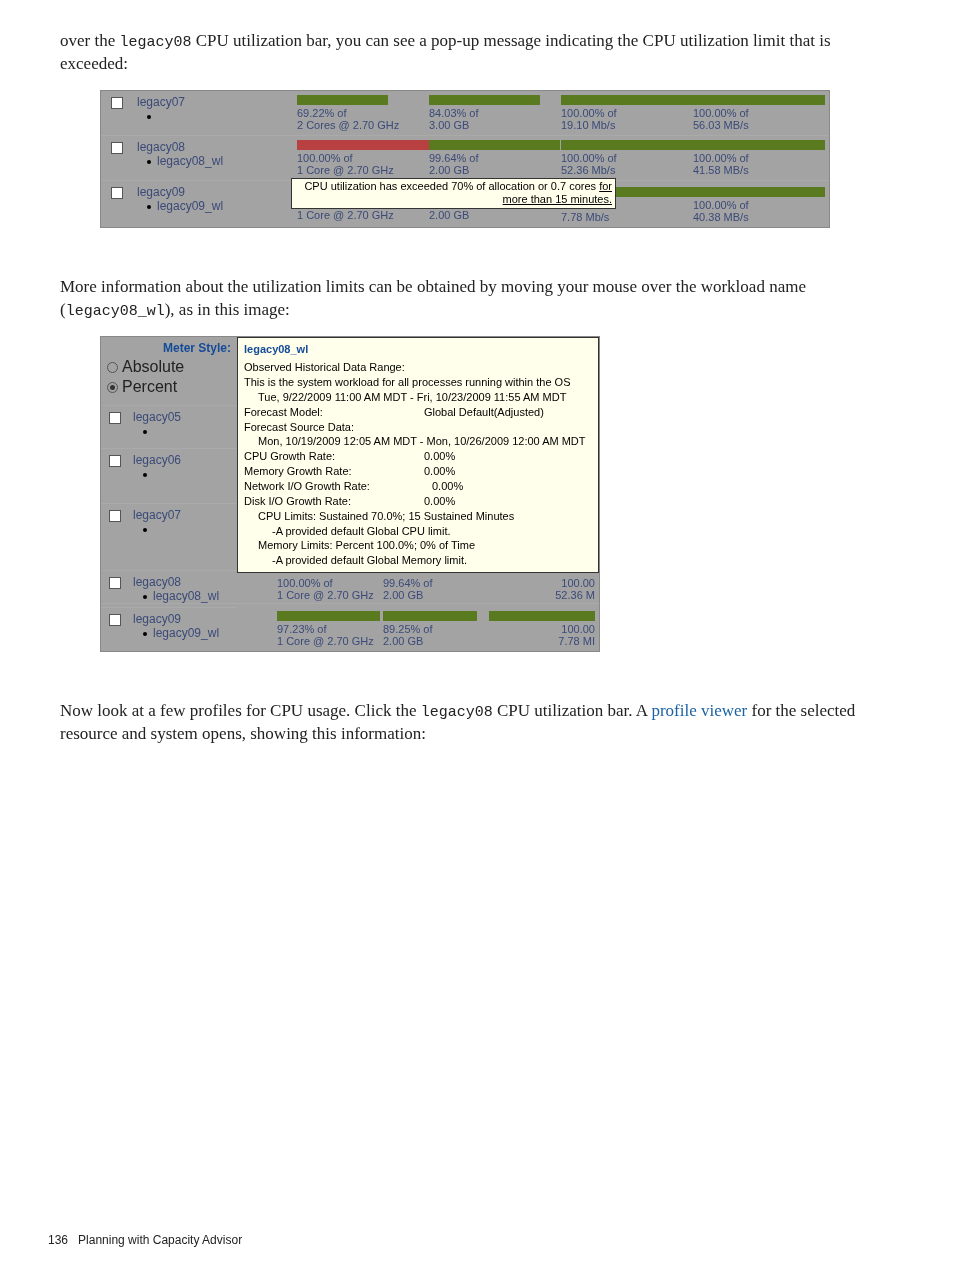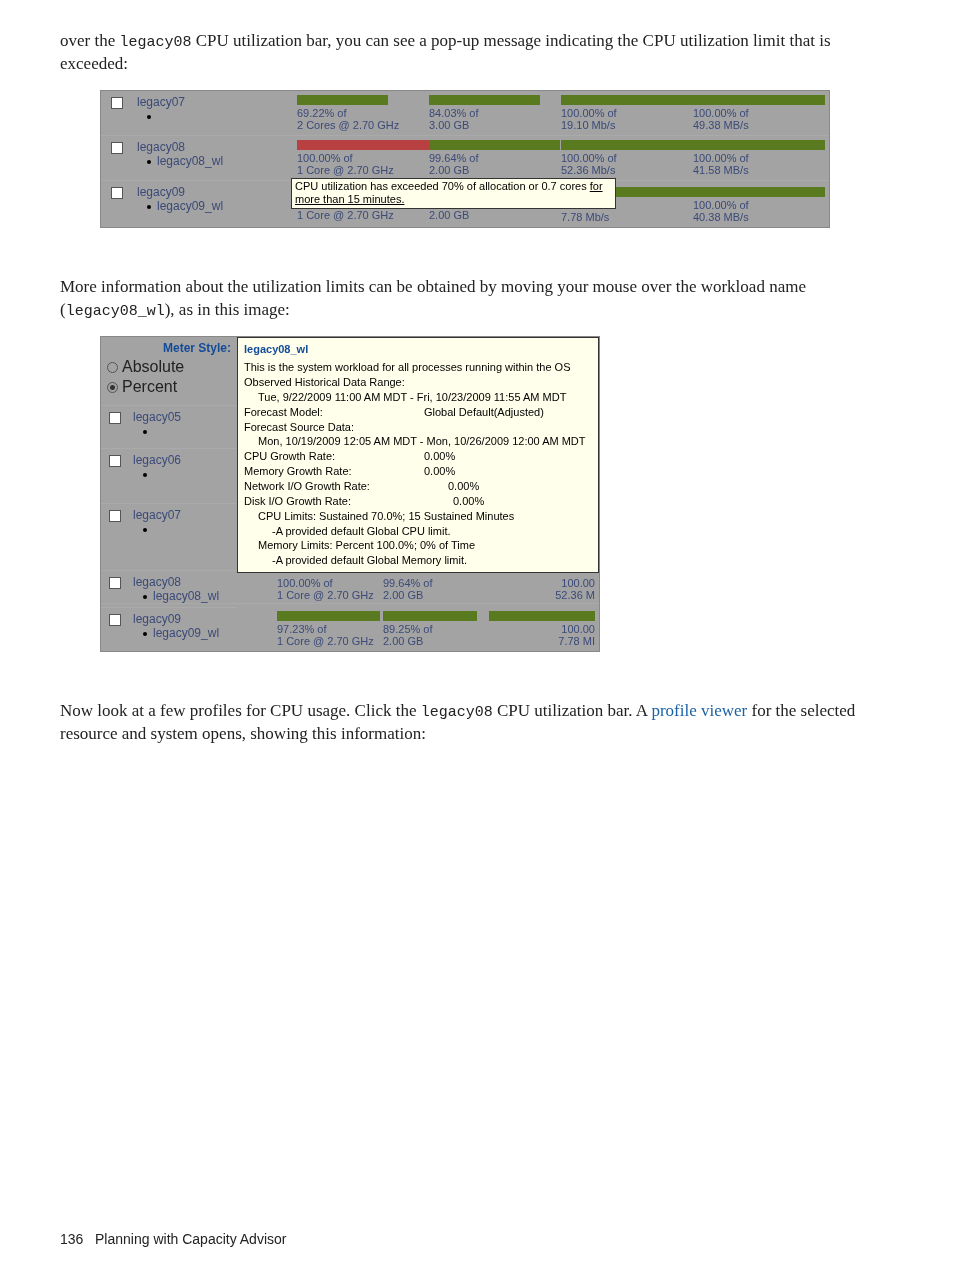--- a/index.html
+++ b/index.html
@@ -26,21 +26,21 @@
   .main-indent { margin-left: 40px; margin-bottom: 28px;}
   .tooltip { position:absolute; background:#ffffeb; border:1px solid #333; font-size:11px; color:#000; padding:1px 3px; line-height:1.2;}
   .shot2-right { flex:1; }
   .ms-head { font-size:12px; color:#144b99; font-weight:bold; padding:4px 6px 2px 6px; text-align:right;}
   .radio-row { display:flex; align-items:center; padding:1px 6px; font-size:16px; }
   .radio-dot { width:11px; height:11px; border:1px solid #555; border-radius:50%; margin-right:4px; display:flex; align-items:center; justify-content:center;}
   .radio-dot.sel::after { content:""; width:5px; height:5px; background:#333; border-radius:50%; display:block;}
   .tt2 { background:#ffffeb; border:1px solid #333; font-size:11px; color:#000; padding:4px 6px; line-height:1.35;}
   .tt2 .tthead { color:#144b99; font-weight:bold; margin-bottom:3px;}
   .tt2 .indent { padding-left:14px;}
-  .footer { position:absolute; bottom:24px; left:60px; font-size:14px; }
+  .footer { position:absolute; bottom:24px; left:48px; font-size:12px; }
   .shot2-meters .mcol { flex:1;}
   .shot2-body { display:flex; }
   .shot2-leftcol { width:136px; }
   .shot2-rows .row { border-top:1px solid #aaa; }
   .shot2 .ck{width:28px;}
   .shot2 .namecol{width:108px;}
   .shot2 .meters{font-size:11px;}
   .shot2wrap{position:relative;}
 </style>
 </head>
@@ -82,21 +82,21 @@
                 <div style="width:100%"></div>
               </div>
           <div>100.00% of</div>
           <div>19.10 Mb/s</div>
         </div>
         <div class="mcol">
           <div class="bar">
                 <div style="width:100%"></div>
               </div>
           <div>100.00% of</div>
-          <div>49.38 MB/s</div>
+          <div>56.03 MB/s</div>
         </div>
       </div>
     </div>
   </div>
   
   <div class="row">
     <div class="ck">
           <div class="ckbox"></div>
         </div>
     <div class="namecol">
@@ -139,21 +139,21 @@
   
   <div class="row" style="position:relative;">
     <div class="ck">
           <div class="ckbox"></div>
         </div>
     <div class="namecol">
       <div>legacy09</div>
       <div class="sub"><span class="bullet"></span><span>legacy09_wl</span></div>
     </div>
     <div class="meters">
-      <div class="tooltip" style="top:-3px; left:-2px; width:325px;">
+      <div class="tooltip" style="top:-3px; left:-2px; width:325px;text-align:right;">
         <span>CPU utilization has exceeded 70% of allocation or 0.7 cores <u>for more than 15 minutes.</u></span>
       </div>
       <div class="mline" style="padding-top:2px;">
         <div class="mcol">
           <div style="height:10px;"></div>
           <div style="visibility:hidden">97.23% of</div>
           <div>1 Core @ 2.70  GHz</div>
         </div>
         <div class="mcol">
           <div style="height:10px;"></div>
@@ -246,42 +246,42 @@
                 <div>legacy09</div>
                 <div class="sub"><span class="bullet"></span><span>legacy09_wl</span></div>
               </div>
         </div>
       </div>
     </div>
     <div class="shot2-right">
 
       <div class="tt2">
         <div class="tthead">legacy08_wl</div>
+        <div>Observed Historical Data Range:</div>
         <div>This is the system workload for all processes running within the OS</div>
-        <div>Observed Historical Data Range:</div>
         <div class="indent">Tue, 9/22/2009 11:00 AM MDT - Fri, 10/23/2009 11:55 AM MDT</div>
         <div style="display:flex;">
               <div style="width:180px;">Forecast Model:</div>
               <div>Global Default(Adjusted)</div>
             </div>
         <div>Forecast Source Data:</div>
         <div class="indent">Mon, 10/19/2009 12:05 AM MDT - Mon, 10/26/2009 12:00 AM MDT</div>
         <div style="display:flex;">
               <div style="width:180px;">CPU Growth Rate:</div>
               <div>0.00%</div>
             </div>
         <div style="display:flex;">
               <div style="width:180px;">Memory Growth Rate:</div>
               <div>0.00%</div>
             </div>
         <div style="display:flex;">
-              <div style="width:204px;">Network I/O Growth Rate:</div>
+              <div style="width:188px;">Network I/O Growth Rate:</div>
               <div>0.00%</div>
             </div>
-        <div style="display:flex;gap:29px;">
+        <div style="display:flex;">
               <div style="width:180px;">Disk I/O Growth Rate:</div>
               <div>0.00%</div>
             </div>
         <div class="indent">CPU Limits:   Sustained   70.0%;    15 Sustained Minutes</div>
         <div class="indent" style="padding-left:28px;">-A provided default Global CPU limit.</div>
         <div class="indent">Memory Limits:   Percent   100.0%;    0% of Time</div>
         <div class="indent" style="padding-left:28px;">-A provided default Global Memory limit.</div>
       </div>
 
       <div class="meters shot2-meters" style="padding-left:40px;">

